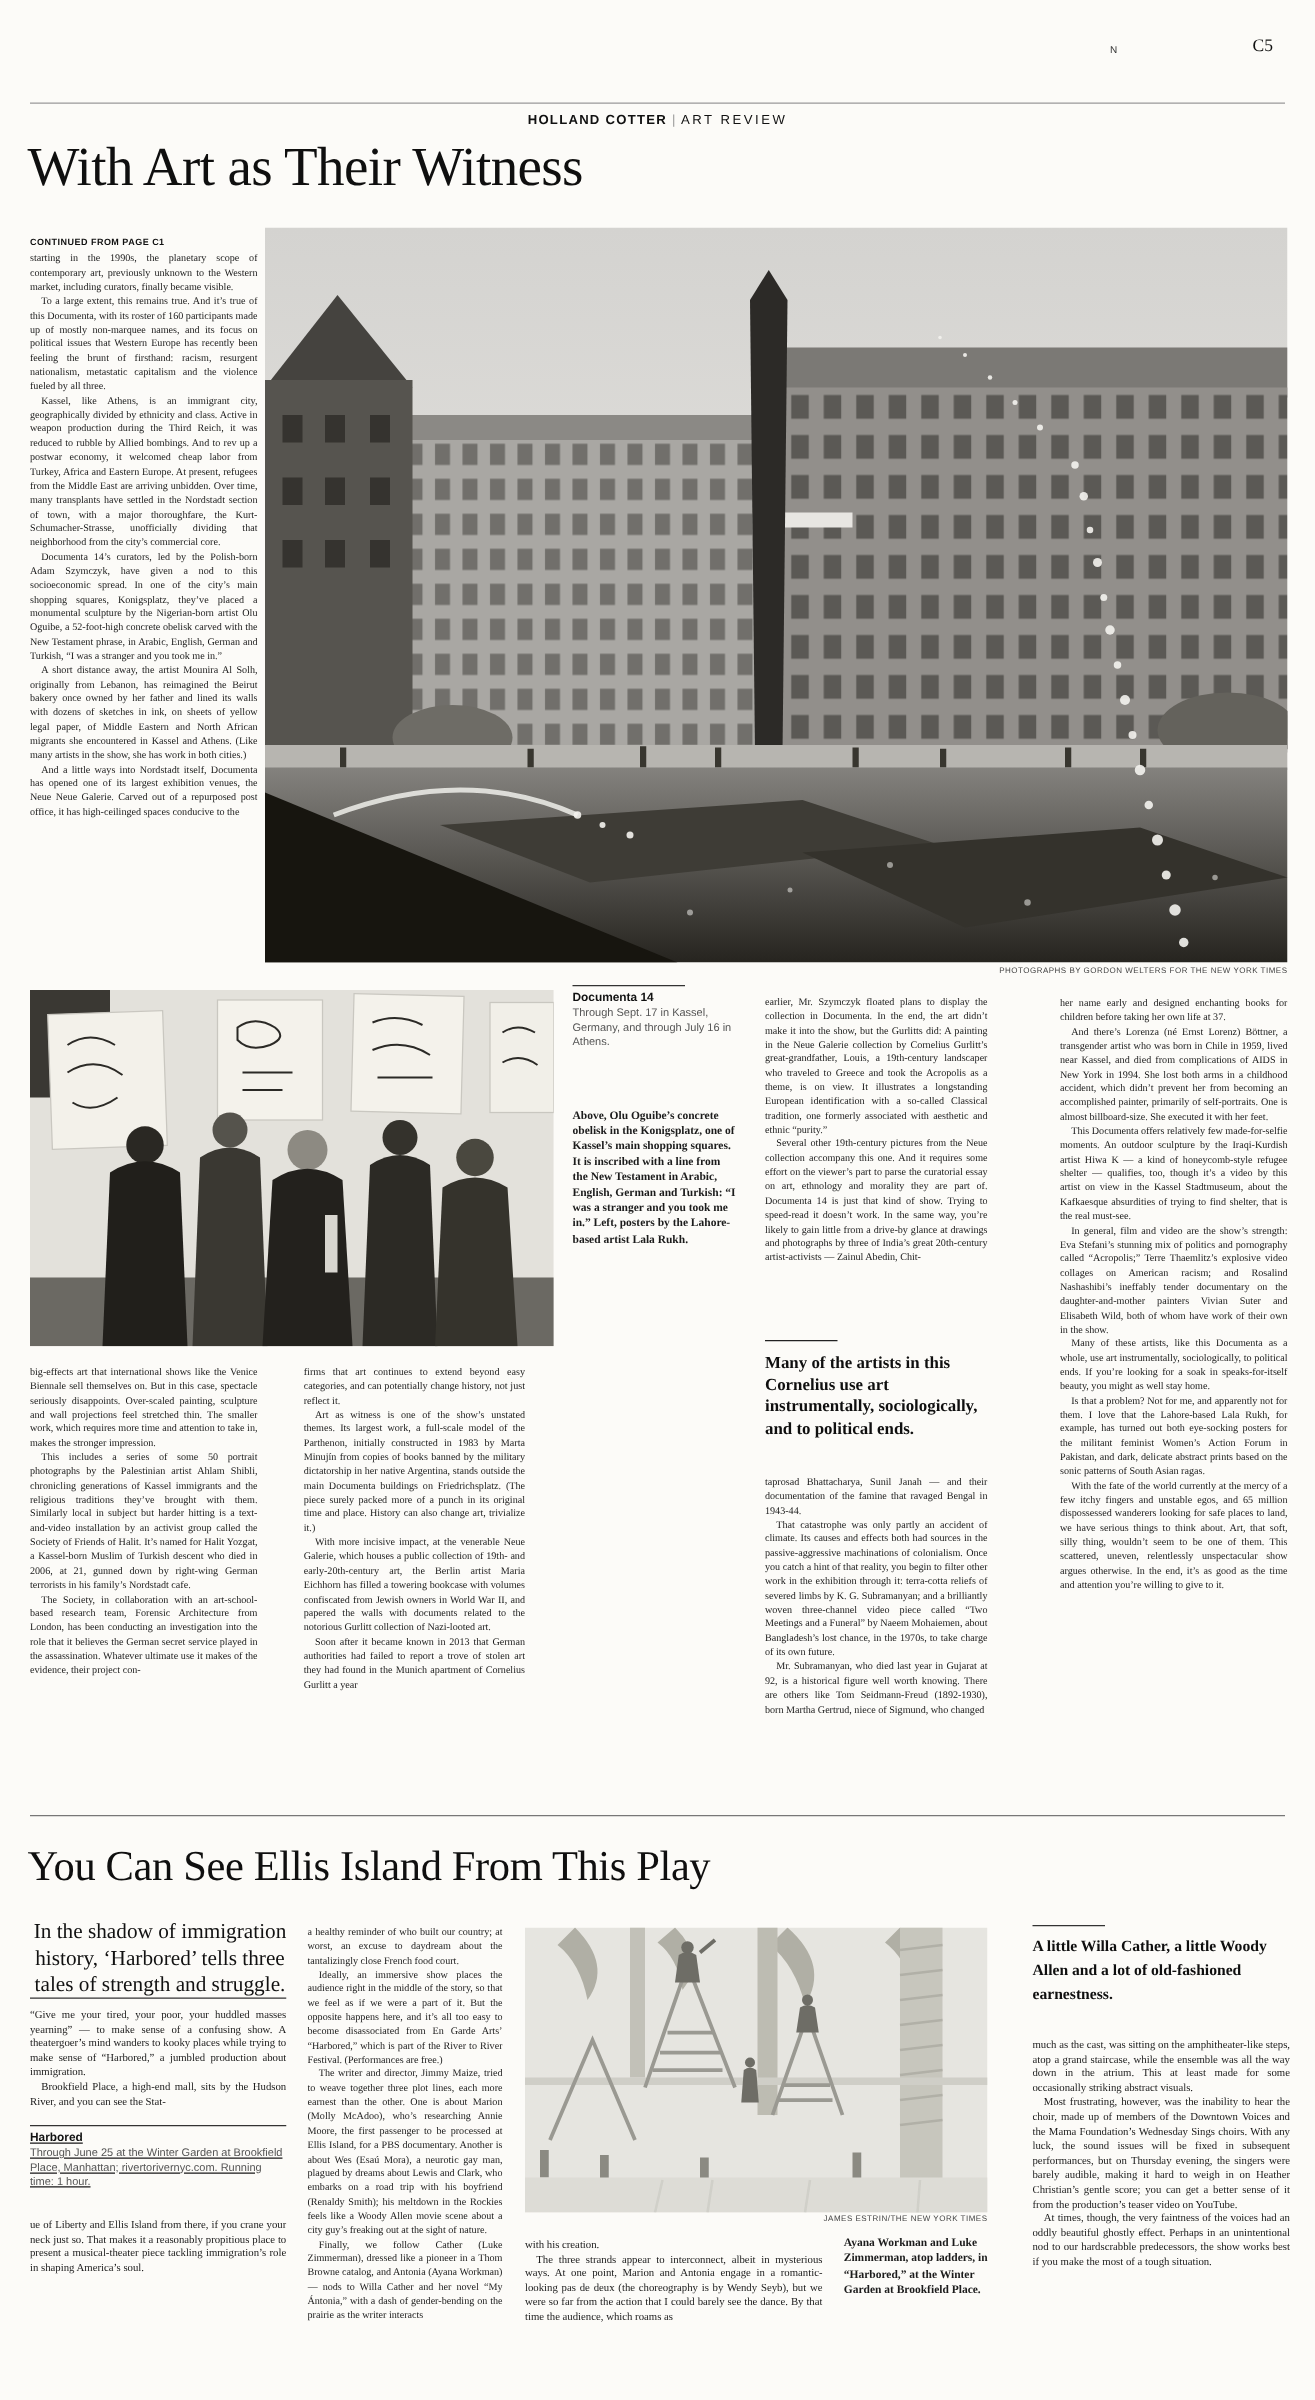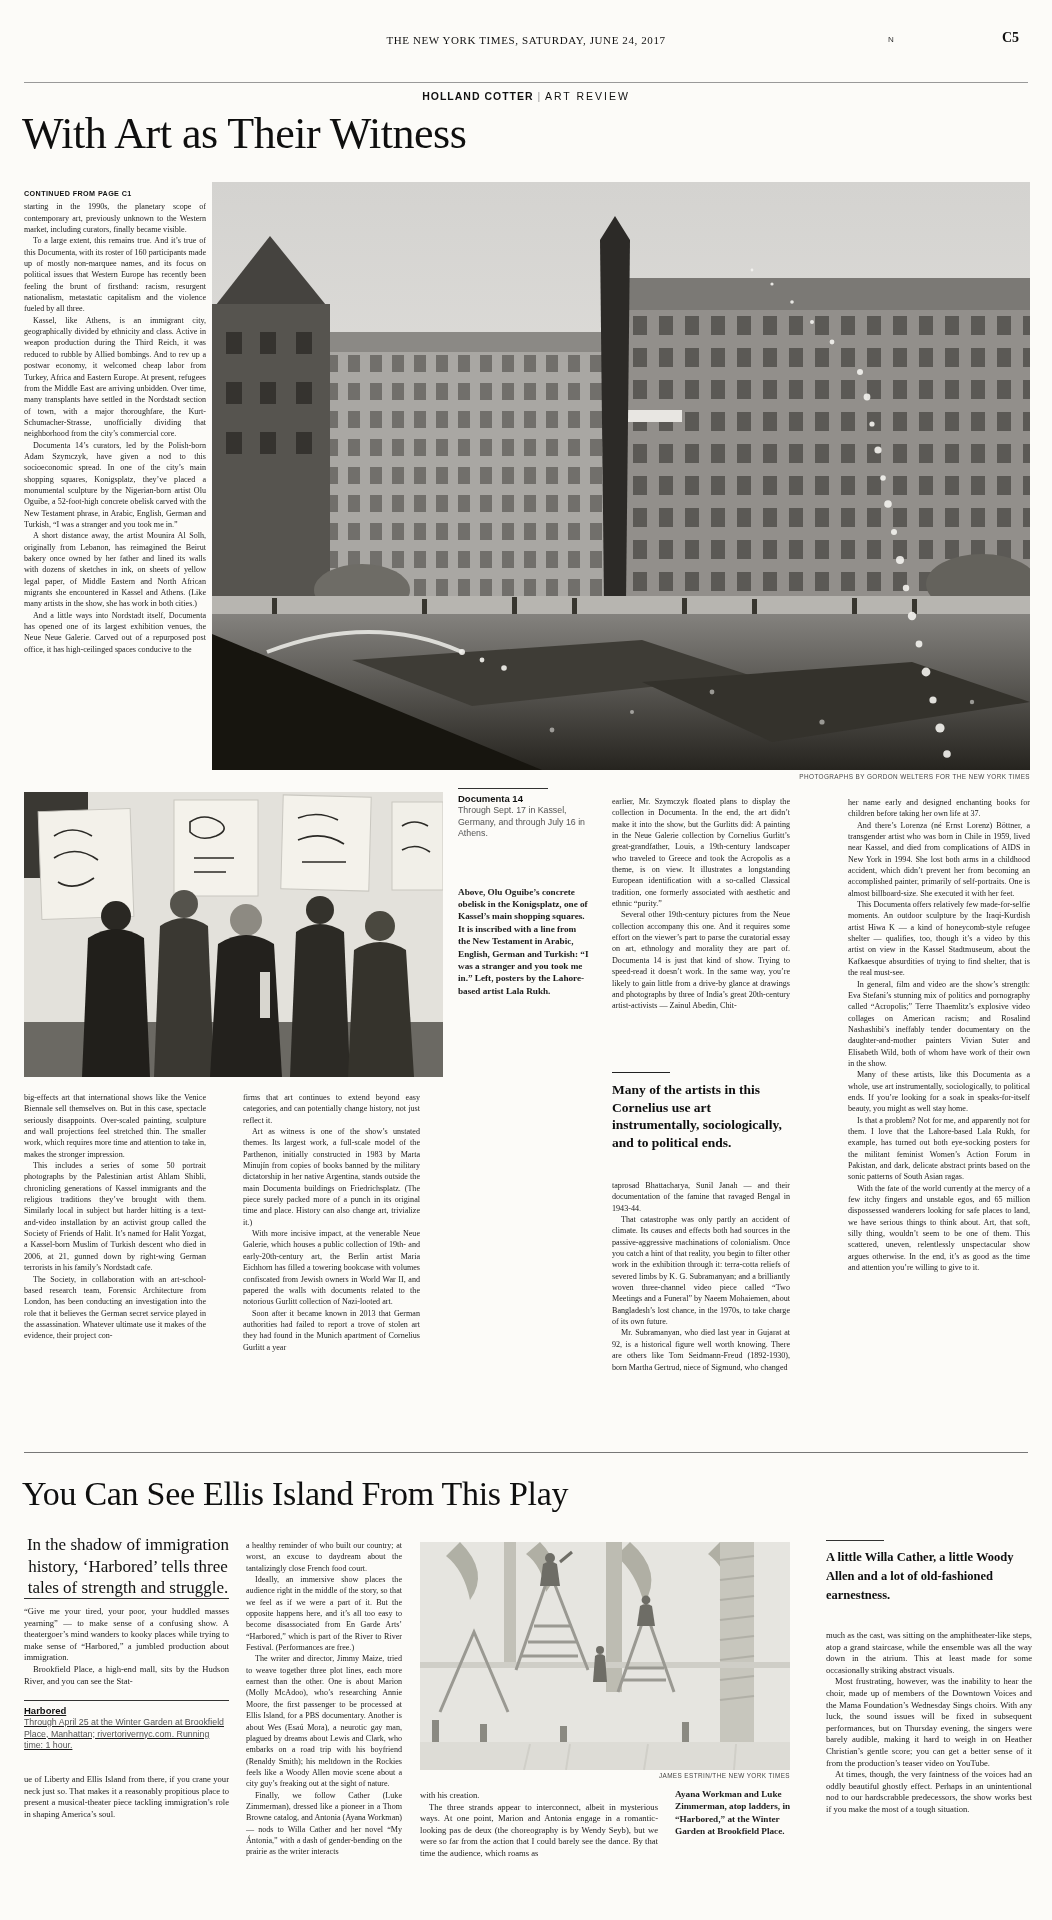--- a/index.html
+++ b/index.html
@@ -2,21 +2,21 @@
 <html><head>
 <meta charset="utf-8">
 <style>
   html,body{margin:0;padding:0;background:#e9e7e2;}
   .page{position:relative;width:1052px;height:1920px;background:#fcfbf8;margin:0 auto;
         font-family:"Liberation Serif",serif;color:#191919;overflow:hidden;}
   .abs{position:absolute;}
   
   .masthead{top:34px;left:0;width:100%;text-align:center;font-size:11px;letter-spacing:.6px;color:#111;}
   .edition{top:35px;left:888px;font-size:8px;color:#333;font-family:"Liberation Sans",sans-serif;}
-  .pagenum{top:30px;left:1002px;font-size:14px;font-weight:700;color:#111;}
+  .pagenum{top:30px;left:1002px;font-size:14px;font-weight:400;color:#111;}
   .rule{background:#999;height:1px;}
   .rule-dark{background:#333;height:1px;}
   
   .kicker{width:100%;text-align:center;font-family:"Liberation Sans",sans-serif;font-size:10.5px;color:#111;letter-spacing:.6px;}
   .kicker b{font-weight:700;letter-spacing:1px;}
   .kicker .sep{color:#999;padding:0 4px;font-weight:400;}
   .kicker .sec{font-weight:400;letter-spacing:2px;}
   
   .headline1{left:22px;top:110px;font-size:44px;line-height:48px;color:#0f0f0f;letter-spacing:-.5px;}
   .headline2{left:22px;top:1474px;font-size:34px;line-height:40px;color:#0f0f0f;letter-spacing:-.3px;}
@@ -38,21 +38,20 @@
   .lede{font-size:17px;line-height:21.5px;color:#111;text-align:center;}
   .subhead{font-weight:700;font-size:12.5px;line-height:19px;color:#0f0f0f;}
   .photo{display:block;}
   svg{display:block;}
 </style>
 </head>
 <body>
 
 <div class="page">
 
-  <div class="abs masthead">THE NEW YORK TIMES, SATURDAY, JUNE 24, 2017</div>
   <div class="abs edition">N</div>
   <div class="abs pagenum">C5</div>
   <div class="abs rule" style="top:82px;left:24px;width:1004px;"></div>
 
   <div class="abs kicker" style="top:90px;">
     <b>HOLLAND COTTER</b><span class="sep">|</span><span class="sec">ART REVIEW</span>
   </div>
   <h1 class="abs headline1" style="margin:0;font-weight:400;">With Art as Their Witness</h1>
 
   <div class="abs col" style="left:24px;top:188px;width:182px;height:592px;">
@@ -255,21 +254,21 @@
   <div class="abs rule-dark" style="top:1598px;left:24px;width:205px;"></div>
 
   <div class="abs col" style="left:24px;top:1606px;width:205px;height:92px;font-size:8.6px;line-height:11.6px;">
       <p>“Give me your tired, your poor, your huddled masses yearning” — to make sense of a confusing show. A theatergoer’s mind wanders to kooky places while trying to make sense of “Harbored,” a jumbled production about immigration.</p>
       <p>Brookfield Place, a high-end mall, sits by the Hudson River, and you can see the Stat-</p>
     </div>
 
   <div class="abs" style="left:24px;top:1700px;width:205px;text-decoration:underline;">
     <div class="rule-dark" style="width:205px;"></div>
     <div class="listing-title">Harbored</div>
-    <div class="listing-details">Through April 25 at the Winter Garden at Brookfield Place, Manhattan; rivertorivernyc.com. Running time: 1 hour.</div>
+    <div class="listing-details">Through June 25 at the Winter Garden at Brookfield Place, Manhattan; rivertorivernyc.com. Running time: 1 hour.</div>
   </div>
 
   <div class="abs col" style="left:24px;top:1774px;width:205px;height:132px;font-size:8.6px;line-height:11.6px;">
       <p>ue of Liberty and Ellis Island from there, if you crane your neck just so. That makes it a reasonably propitious place to present a musical-theater piece tackling immigration’s role in shaping America’s soul.</p>
     </div>
 
   <div class="abs col" style="left:246px;top:1540px;width:156px;height:366px;">
       <p>a healthy reminder of who built our country; at worst, an excuse to daydream about the tantalizingly close French food court.</p>
       <p>Ideally, an immersive show places the audience right in the middle of the story, so that we feel as if we were a part of it. But the opposite happens here, and it’s all too easy to become disassociated from En Garde Arts’ “Harbored,” which is part of the River to River Festival. (Performances are free.)</p>
       <p>The writer and director, Jimmy Maize, tried to weave together three plot lines, each more earnest than the other. One is about Marion (Molly McAdoo), who’s researching Annie Moore, the first passenger to be processed at Ellis Island, for a PBS documentary. Another is about Wes (Esaú Mora), a neurotic gay man, plagued by dreams about Lewis and Clark, who embarks on a road trip with his boyfriend (Renaldy Smith); his meltdown in the Rockies feels like a Woody Allen movie scene about a city guy’s freaking out at the sight of nature.</p>

